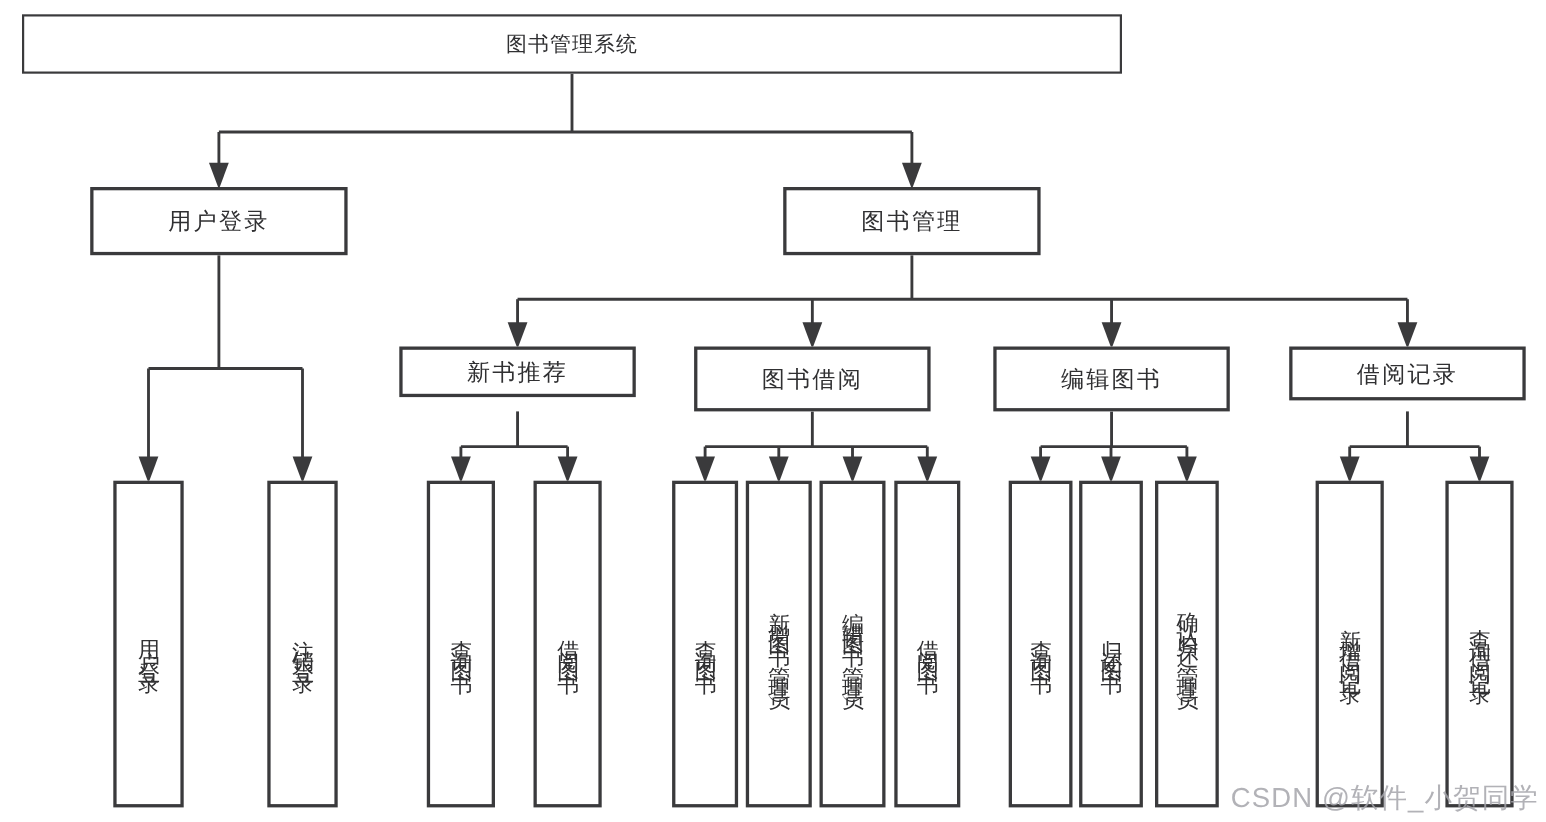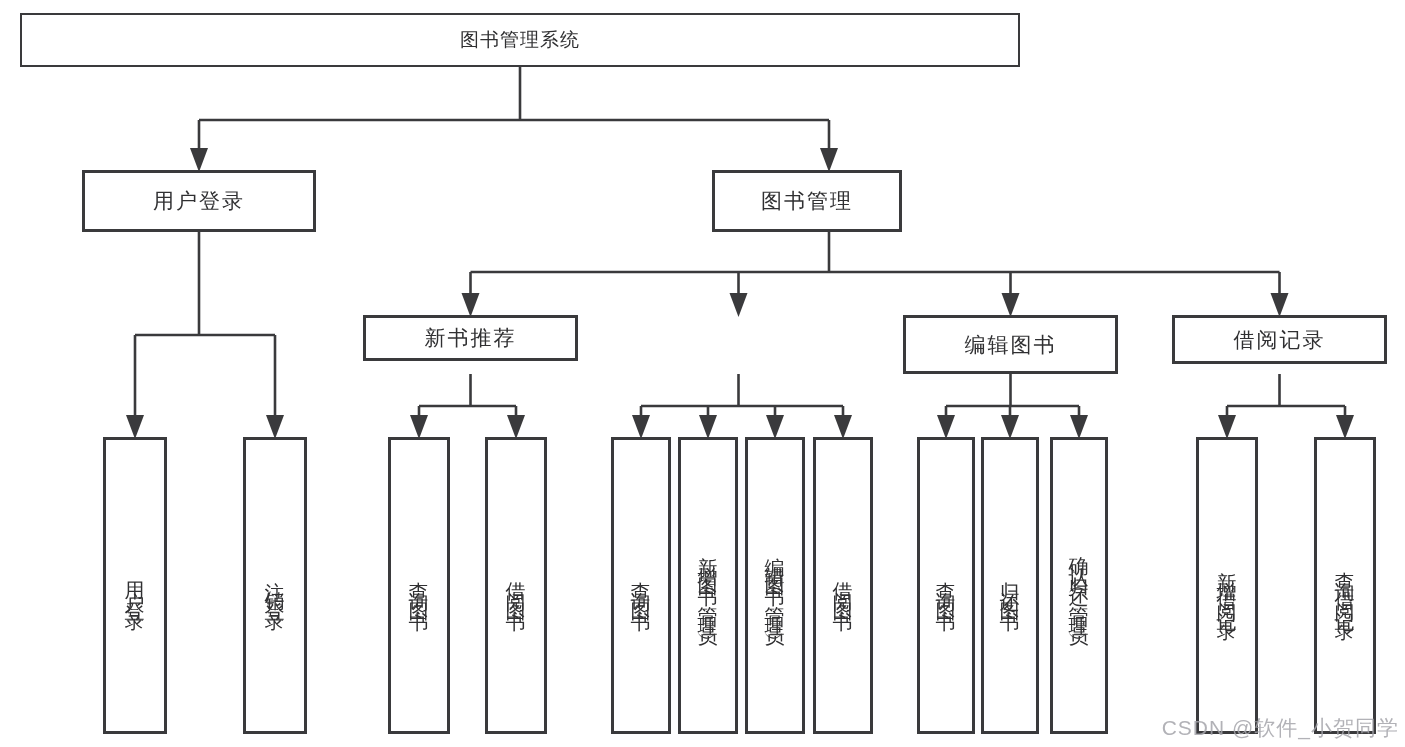--- a/index.html
+++ b/index.html
@@ -51,21 +51,21 @@
     text-orientation:mixed;
     font-size:20px;
     letter-spacing:10px;
     line-height:1;
     white-space:nowrap;
   }
   .watermark{
     position:absolute;
     right:6px;
     bottom:5px;
-    font-size:21px;
+    font-size:25px;
     color:rgba(164,164,170,0.85);
     letter-spacing:1px;
     z-index:5;
     white-space:nowrap;
   }
 </style>
 </head>
 <body>
 
 <div class="canvas">
@@ -125,26 +125,29 @@
       <polygon points="1336,415 1354,415 1345,439"></polygon>
     </svg>
 
   <div class="box root" id="b0" style="left:20px;top:13px;width:1000px;height:54px">
     <span class="lbl">图书管理系统</span>
   </div>
 
   <div class="box" id="b1" style="left:82px;top:170px;width:234px;height:62px">
     <span class="lbl">用户登录</span>
   </div>
-  <div class="box" id="b2" style="left:712px;top:170px;width:190px;height:62px">
+  <div class="box" id="b2" style="left:712px;top:170px;width:234px;height:62px">
     <span class="lbl">图书管理</span>
   </div>
 
   <div class="box" id="b3" style="left:363px;top:315px;width:215px;height:46px">
     <span class="lbl">新书推荐</span>
+  </div>
+  <div class="box" id="b4" style="left:631px;top:315px;width:215px;height:59px">
+    <span class="lbl">图书借阅</span>
   </div>
   <div class="box" id="b5" style="left:903px;top:315px;width:215px;height:59px">
     <span class="lbl">编辑图书</span>
   </div>
   <div class="box" id="b6" style="left:1172px;top:315px;width:215px;height:49px">
     <span class="lbl">借阅记录</span>
   </div>
 
   <div class="box v" id="l1a" style="left:103px;top:437px;width:64px;height:297px">
     <span class="lbl">用户登录</span>

